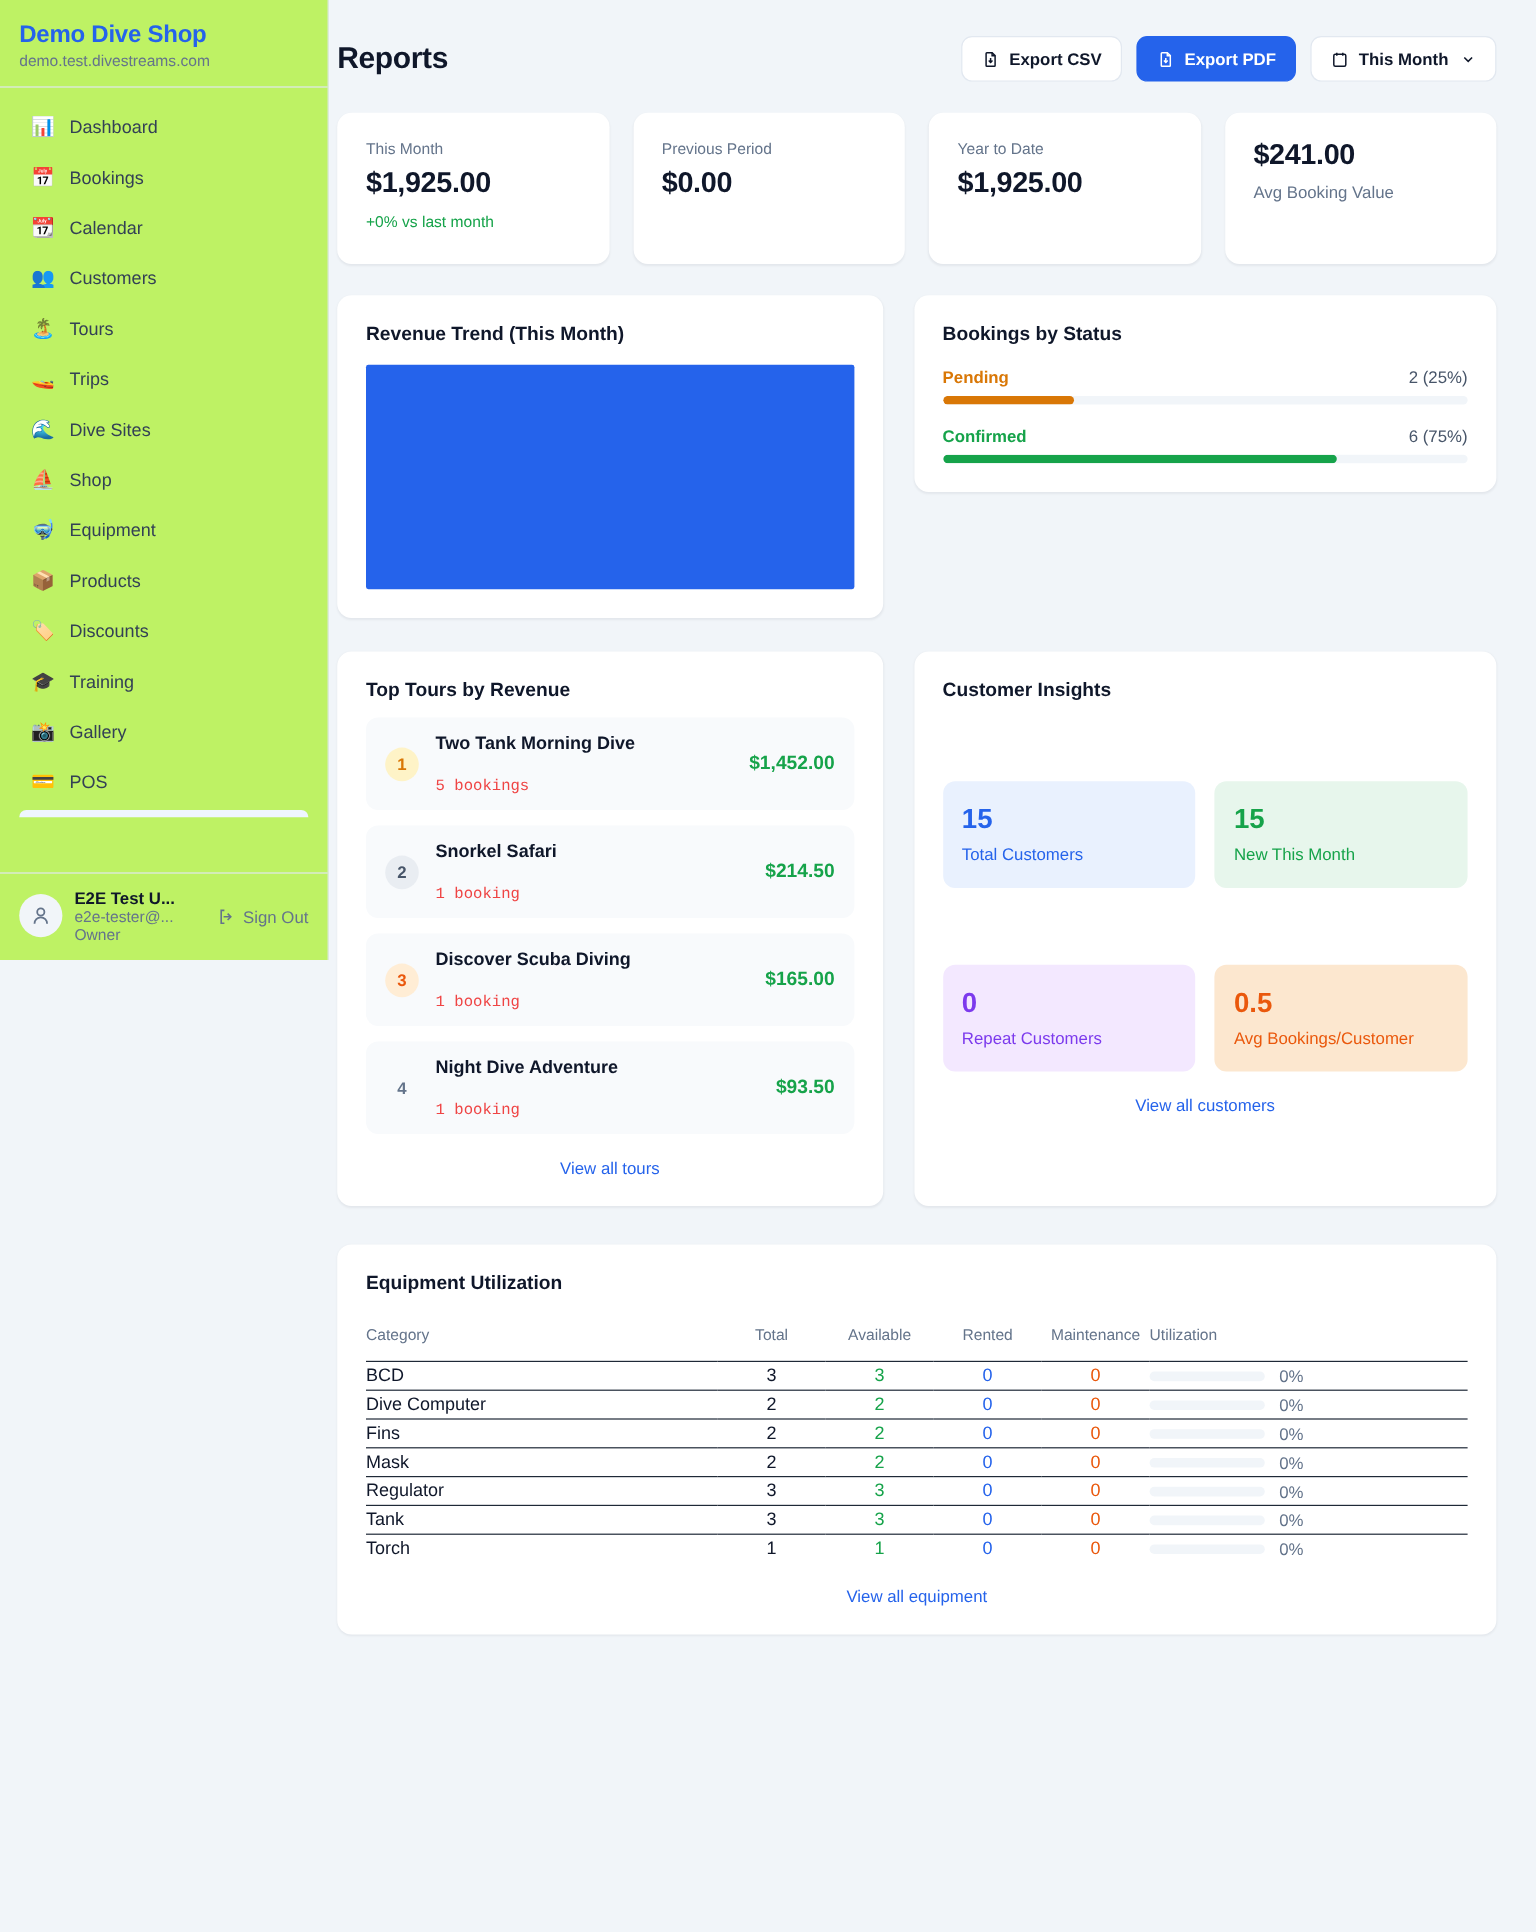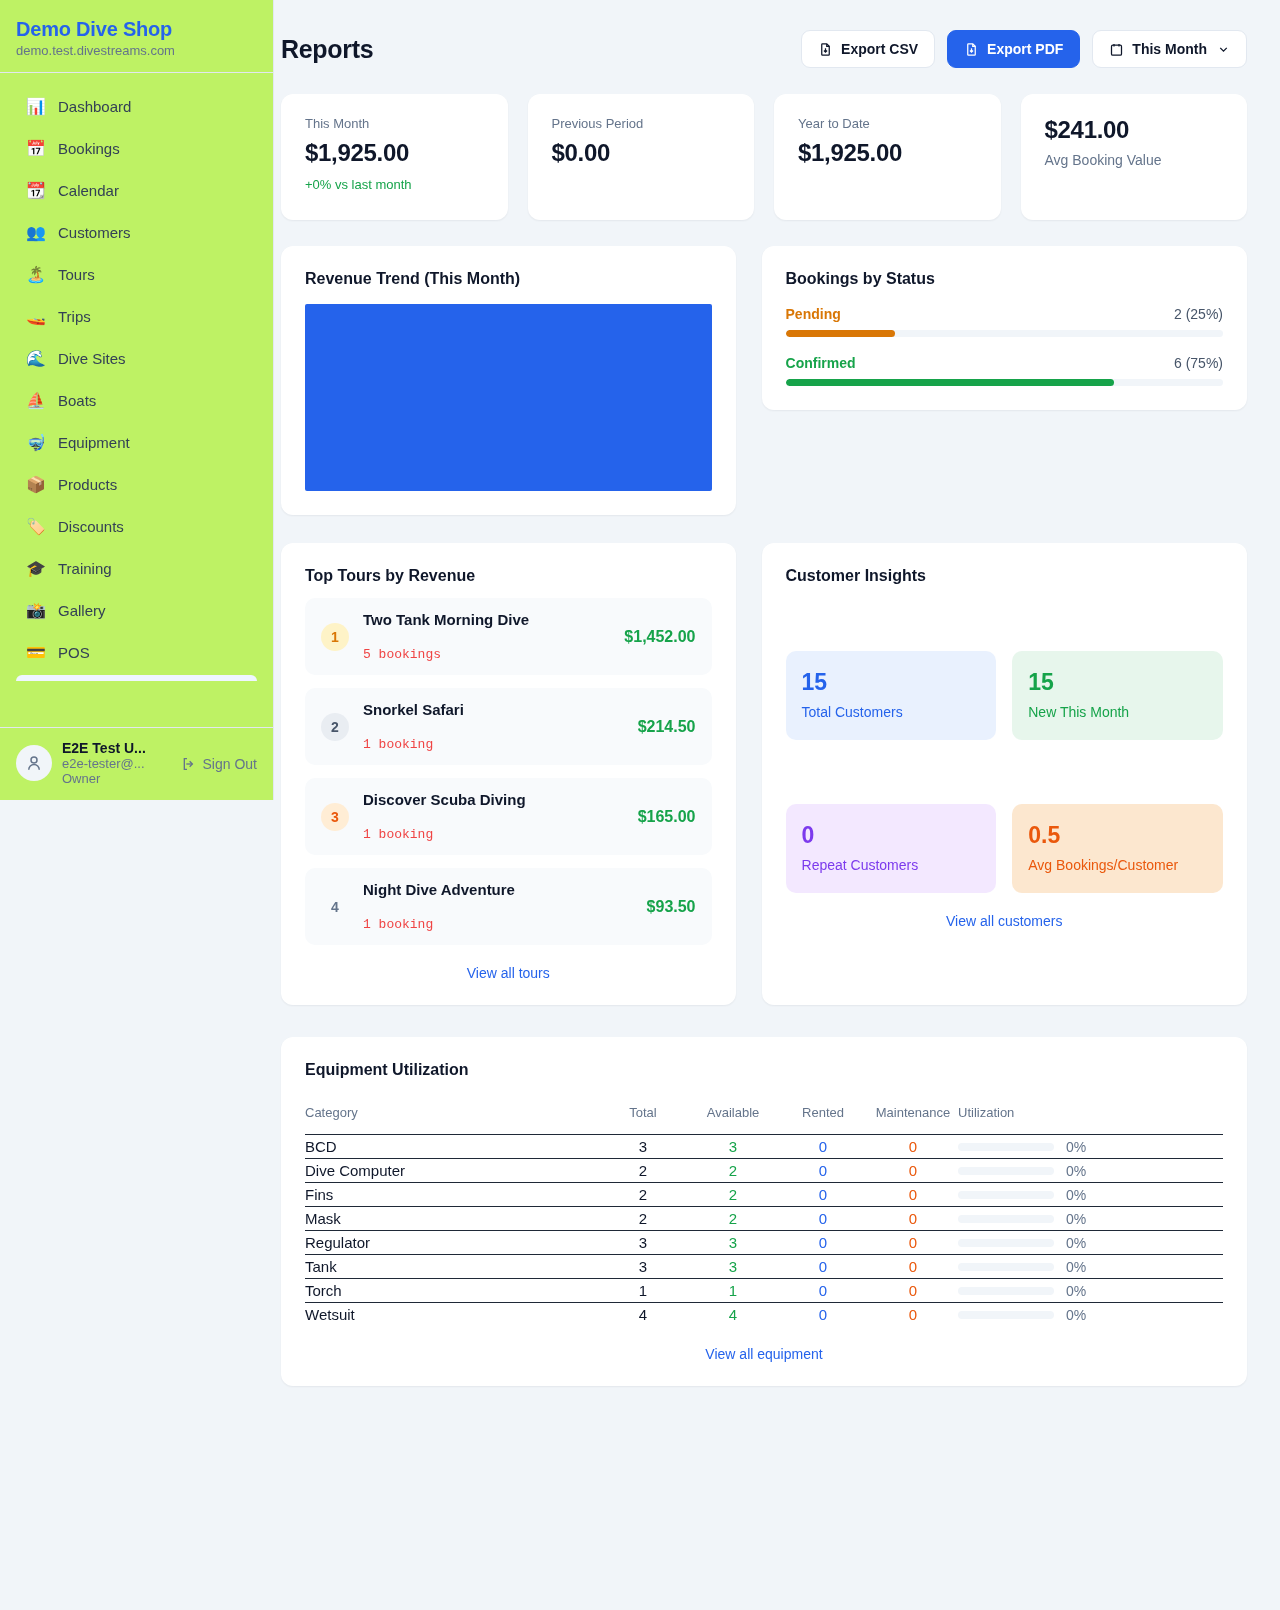--- a/index.html
+++ b/index.html
@@ -172,21 +172,21 @@
     <div class="nav-item">
       <span class="nav-ico">🚤</span>
       <span>Trips</span>
     </div>
     <div class="nav-item">
       <span class="nav-ico">🌊</span>
       <span>Dive Sites</span>
     </div>
     <div class="nav-item">
       <span class="nav-ico">⛵</span>
-      <span>Boats</span>
+      <span>Shop</span>
     </div>
     <div class="nav-item">
       <span class="nav-ico">🤿</span>
       <span>Equipment</span>
     </div>
     <div class="nav-item">
       <span class="nav-ico">📦</span>
       <span>Products</span>
     </div>
     <div class="nav-item">
@@ -479,31 +479,18 @@
           <td class="col-num avail">1</td>
           <td class="col-num rented">0</td>
           <td class="col-num maint">0</td>
           <td class="col-util">
               <div class="util-cell">
                 <div class="util-track"></div>
                 <span class="util-pct">0%</span>
               </div>
             </td>
         </tr>
-        <tr>
-          <td class="cat">Wetsuit</td>
-          <td class="col-num">4</td>
-          <td class="col-num avail">4</td>
-          <td class="col-num rented">0</td>
-          <td class="col-num maint">0</td>
-          <td class="col-util">
-              <div class="util-cell">
-                <div class="util-track"></div>
-                <span class="util-pct">0%</span>
-              </div>
-            </td>
-        </tr>
       </tbody>
     </table>
     <a class="view-link">View all equipment</a>
   </div>
 
 </main>
 
 </body></html>

